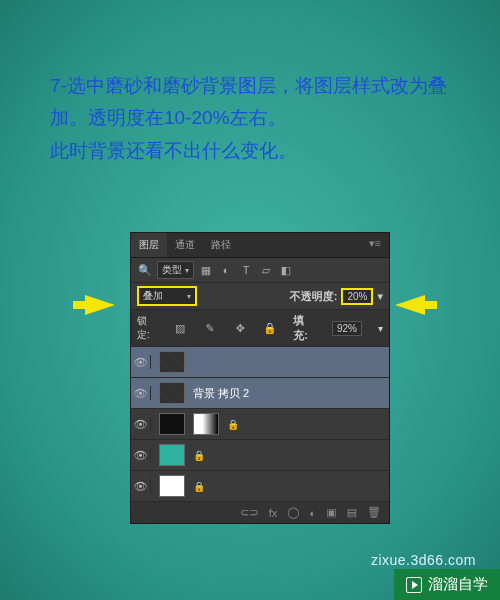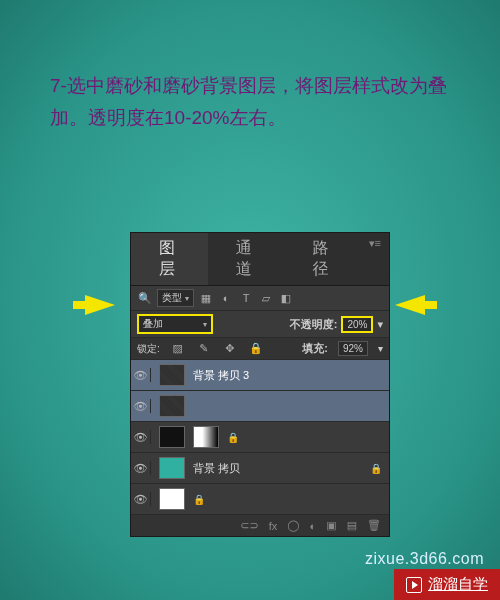--- a/index.html
+++ b/index.html
@@ -9,21 +9,21 @@
       background: radial-gradient(ellipse at center, #3fb5a5 0%, #2a9488 70%, #1f7a6f 100%);
       font-family: "Microsoft YaHei", sans-serif;
       position: relative;
       overflow: hidden;
     }
     .instruction {
       position: absolute;
       top: 70px;
       left: 50px;
       right: 50px;
-      color: #701a75;
+      color: #1d4ed8;
       font-size: 19px;
       line-height: 1.7;
       font-weight: 500;
     }
     .panel-wrap {
       position: absolute;
       top: 232px;
       left: 130px;
       width: 260px;
     }
@@ -54,23 +54,23 @@
       border: 1px solid #1a1a1a;
       font-size: 11px;
       color: #ccc;
     }
     .tabs {
       display: flex;
       background: #2e2e2e;
       border-bottom: 1px solid #1a1a1a;
     }
     .tab {
-      padding: 5px 28px;
+      padding: 5px 8px;
       color: #aaa;
-      font-size: 16px;
+      font-size: 10px;
     }
     .tab.active {
       background: #3a3a3a;
       color: #ddd;
     }
     .tab-menu {
       margin-left: auto;
       padding: 4px 8px;
       color: #888;
     }
@@ -96,21 +96,21 @@
     .sel .caret { font-size: 8px; color:#aaa; }
     .icon-slot {
       width: 16px; height: 14px;
       display: inline-flex;
       align-items: center; justify-content: center;
       color: #aaa;
       font-size: 11px;
     }
     .blend-row { align-items:center; }
     .label { color:#ccc; font-size:11px;font-weight:bold; }
-    .lock-row { background:#333; font-size:10px; gap:10px; }
+    .lock-row { background:#333; font-size:10px; gap:16px; }
     .layer {
       display:flex;
       align-items:center;
       background:#3a3a3a;
       border-bottom:1px solid #2a2a2a;
       padding:4px 6px;
       gap:8px;
     }
     .layer.selected { background:#5d6d84; color:#eee; }
     .eye {
@@ -148,49 +148,49 @@
       background:#333;
       color:#888;
       font-size:11px;
       justify-content:flex-end;
       align-items:center;
     }
     .panel-footer span { cursor:default; }
     .watermark {
       position:absolute;
       right:0; bottom:0;
-      background:#b91c1c;
+      background:#15803d;
       color:#fff;
       font-size:15px;
       padding:6px 12px;
       display:flex;
       align-items:center;
       gap:6px;
-      text-decoration:underline;
     }
     .wm-sub {
       position:absolute;
-      right:16px; bottom:32px;
+      right:24px; bottom:32px;
       color:#d8efff;
-      font-size:16px;
+      font-size:14px;
       letter-spacing:0.5px;
     }
     .play {
       width:16px;height:16px;border:1px solid #fff;border-radius:2px;
       display:inline-flex;align-items:center;justify-content:center;
     }
     .play::before{
       content:"";border-left:6px solid #fff;border-top:4px solid transparent;border-bottom:4px solid transparent;margin-left:2px;
     }
   </style>
 </head>
 <body>
 
 <div class="instruction">
   <div>7-选中磨砂和磨砂背景图层，将图层样式改为叠加。透明度在10-20%左右。</div>
+  <div>此时背景还看不出什么变化。</div>
 </div>
 
 <div class="arrow-left"><span class="arrow"></span></div>
 <div class="arrow-right"><span class="arrow"></span></div>
 
 <div class="panel-wrap">
   <div class="panel">
 
     <div class="tabs">
       <div class="tab active">图层</div>
@@ -206,21 +206,21 @@
         <span class="caret">▾</span>
       </span>
       <span class="icon-slot">▦</span>
       <span class="icon-slot">◐</span>
       <span class="icon-slot">T</span>
       <span class="icon-slot">▱</span>
       <span class="icon-slot">◧</span>
     </div>
 
     <div class="row blend-row">
-      <span class="sel hl" style="width:76px;justify-content:space-between">
+      <span class="sel hl" style="width:60px;justify-content:space-between">
         <span>叠加</span>
         <span class="caret">▾</span>
       </span>
       <span class="label" style="margin-left:auto">不透明度:</span>
       <span class="sel hl">
         <span>20%</span>
       </span>
       <span class="caret">▾</span>
     </div>
 
@@ -233,39 +233,38 @@
       <span style="margin-left:auto" class="label">填充:</span>
       <span class="sel">
         <span>92%</span>
       </span>
       <span class="caret">▾</span>
     </div>
 
     <div class="layer selected">
       <span class="eye">👁</span>
       <span class="thumb noise"></span>
-      <span class="lname">背景 拷贝 3</span>
     </div>
 
     <div class="layer selected">
       <span class="eye">👁</span>
       <span class="thumb noise"></span>
+      <span class="lname">背景 拷贝 2</span>
     </div>
 
     <div class="layer">
       <span class="eye">👁</span>
       <span class="thumb black"></span>
       <span class="thumb mask"></span>
       <span class="lockicon">🔒</span>
     </div>
 
     <div class="layer">
       <span class="eye">👁</span>
       <span class="thumb teal"></span>
-      <span class="lname">背景 拷贝</span>
       <span class="lockicon">🔒</span>
     </div>
 
     <div class="layer">
       <span class="eye">👁</span>
       <span class="thumb white"></span>
       <span class="lockicon">🔒</span>
     </div>
 
     <div class="panel-footer">

